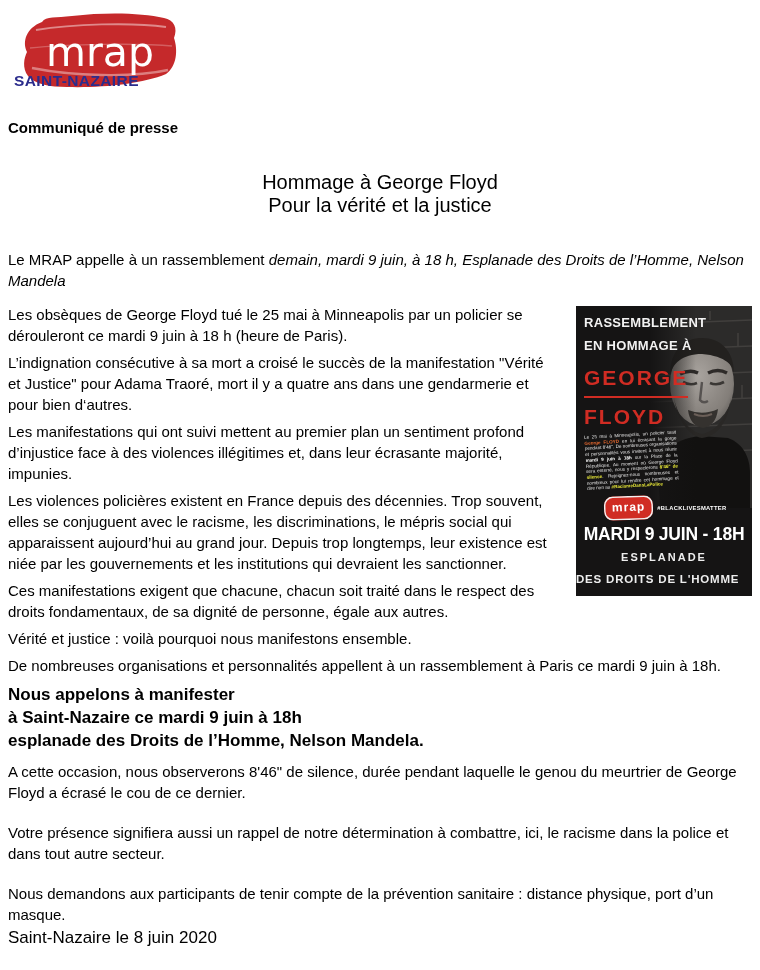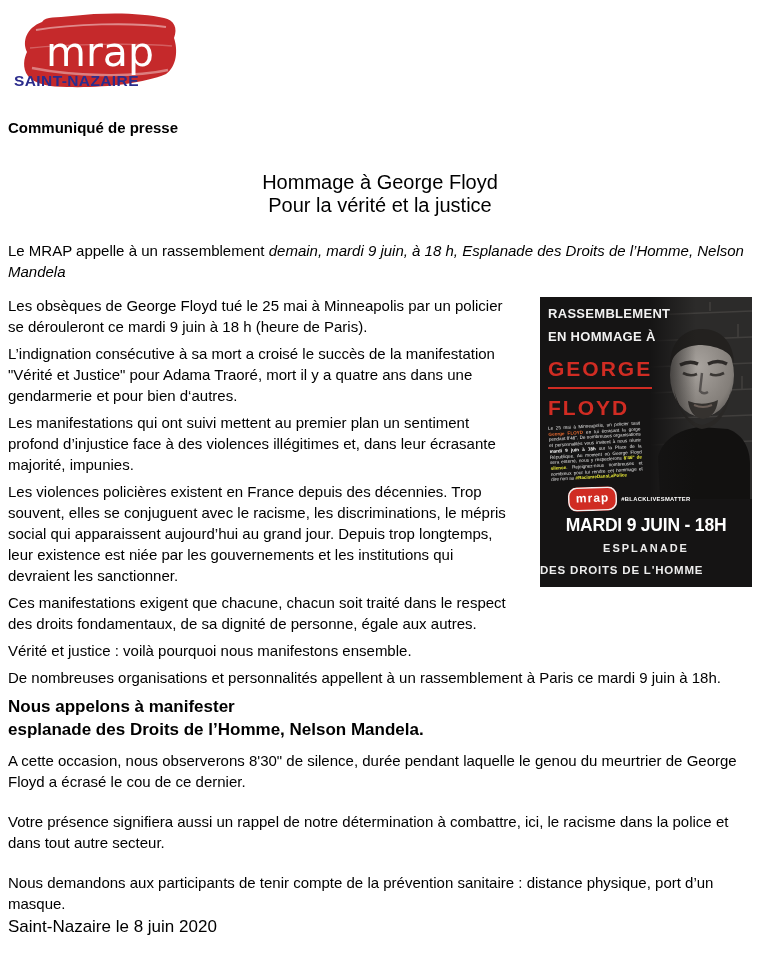--- a/index.html
+++ b/index.html
@@ -21,39 +21,39 @@
     color:var(--logo-blue,#2b2c8c);
     font-weight:700; font-size:15.5px; letter-spacing:0.4px;
   }
 
   
   .kicker { margin-top:17px; font-size:15px; font-weight:700; }
   .doc-title {
     margin-top:35px; text-align:center;
     font-size:20px; font-weight:400; line-height:23px;
   }
-  .intro { margin-top:23px; font-size:15px; line-height:21px; }
+  .intro { margin-top:32px; font-size:15px; line-height:21px; }
   .intro .it { font-style:italic; }
 
   
   .content { margin-top:13px; font-size:15px; line-height:21px; }
   .content p.body-par { margin-bottom:6px; }
   .call {
     text-align:left; font-weight:700;
     font-size:17px; line-height:23px;
     margin-top:7px; margin-bottom:9px;
   }
   .closing p { margin-bottom:6px; }
   .gap { height:13px; }
   .sanitary { }
   .dateline { text-align:left; margin-top:-4px; font-size:17px; }
 
   
   .poster {
-    float:right; width:212px; height:290px;
+    float:right; width:176px; height:290px;
     margin-left:28px; margin-bottom:10px; margin-top:2px;
     background:#151414; position:relative; overflow:hidden;
     color:#fff;
   }
   .poster-photo { position:absolute; top:0; right:0; width:102px; height:202px; }
   .poster-inner { position:relative; z-index:2; padding:9px 0 0 8px; }
   .p-head { font-size:13px; font-weight:700; letter-spacing:0.3px; line-height:16px; color:#f2f2f2; }
   .p-head2 { margin-top:7px; }
   .p-george {
     margin-top:13px; display:inline-block;
@@ -183,25 +183,26 @@
     <p class="body-par">Les obsèques de George Floyd tué le 25 mai à Minneapolis par un policier se dérouleront ce mardi 9 juin à 18 h (heure de Paris).</p>
     <p class="body-par">L’indignation consécutive à sa mort a croisé le succès de la manifestation "Vérité et Justice" pour Adama Traoré, mort il y a quatre ans dans une gendarmerie et pour bien d‘autres.</p>
     <p class="body-par">Les manifestations qui ont suivi mettent au premier plan un sentiment profond d’injustice face à des violences illégitimes et, dans leur écrasante majorité, impunies.</p>
     <p class="body-par">Les violences policières existent en France depuis des décennies. Trop souvent, elles se conjuguent avec le racisme, les discriminations, le mépris social qui apparaissent aujourd’hui au grand jour. Depuis trop longtemps, leur existence est niée par les gouvernements et les institutions qui devraient les sanctionner.</p>
     <p class="body-par">Ces manifestations exigent que chacune, chacun soit traité dans le respect des droits fondamentaux, de sa dignité de personne, égale aux autres.</p>
     <p class="body-par">Vérité et justice : voilà pourquoi nous manifestons ensemble.</p>
     <p class="body-par">De nombreuses organisations et personnalités appellent à un rassemblement à Paris ce mardi 9 juin à 18h.</p>
 
     <div class="call">
       <div>Nous appelons à manifester</div>
+      <div>à Saint-Nazaire ce mardi 9 juin à 18h</div>
       <div>esplanade des Droits de l’Homme, Nelson Mandela.</div>
     </div>
 
     <div class="closing">
-      <p>A cette occasion, nous observerons 8'30" de silence, durée pendant laquelle le genou du meurtrier de George Floyd a écrasé le cou de ce dernier.</p>
+      <p>A cette occasion, nous observerons 8'46" de silence, durée pendant laquelle le genou du meurtrier de George Floyd a écrasé le cou de ce dernier.</p>
       <div class="gap"></div>
       <p>Votre présence signifiera aussi un rappel de notre détermination à combattre, ici, le racisme dans la police et dans tout autre secteur.</p>
       <div class="gap"></div>
       <p class="sanitary">Nous demandons aux participants de tenir compte de la prévention sanitaire : distance physique, port d’un masque.</p>
       <div class="dateline">Saint-Nazaire le 8 juin 2020</div>
     </div>
 
   </div>
 </div>
 

